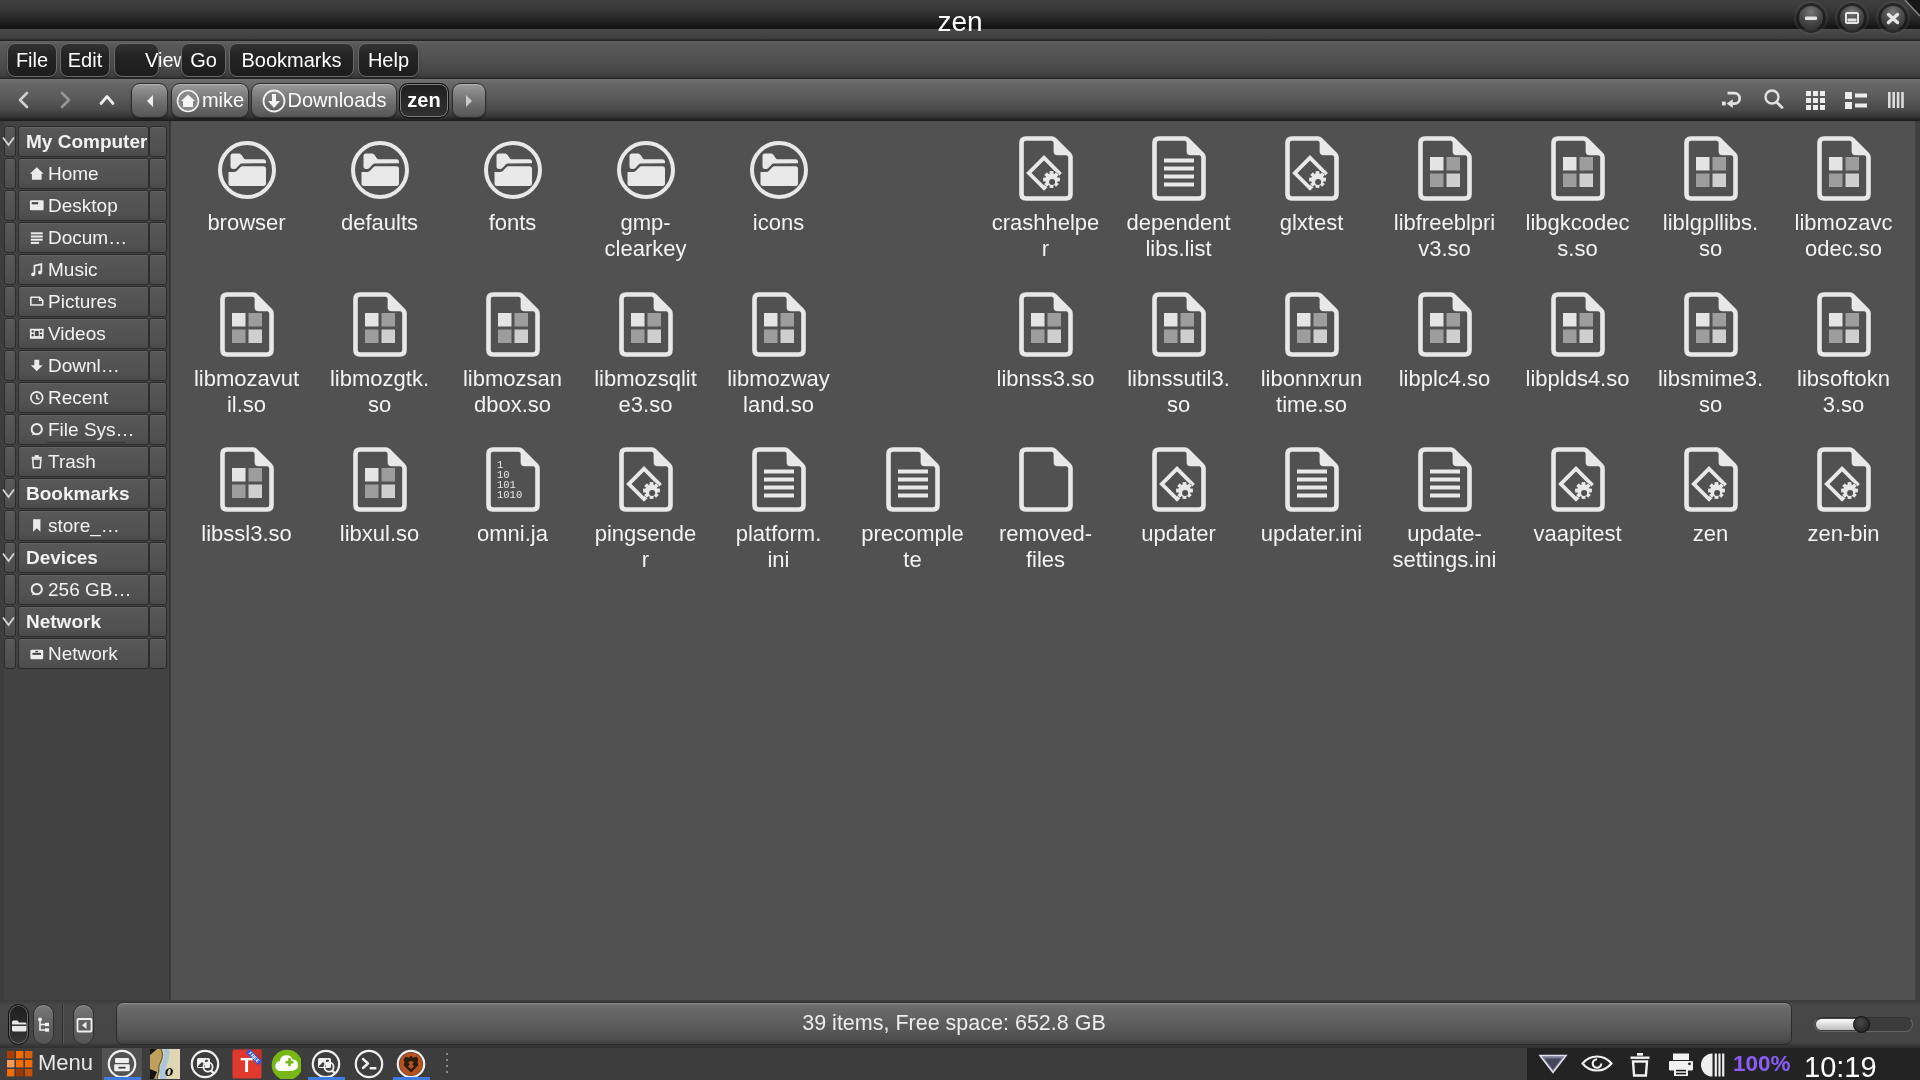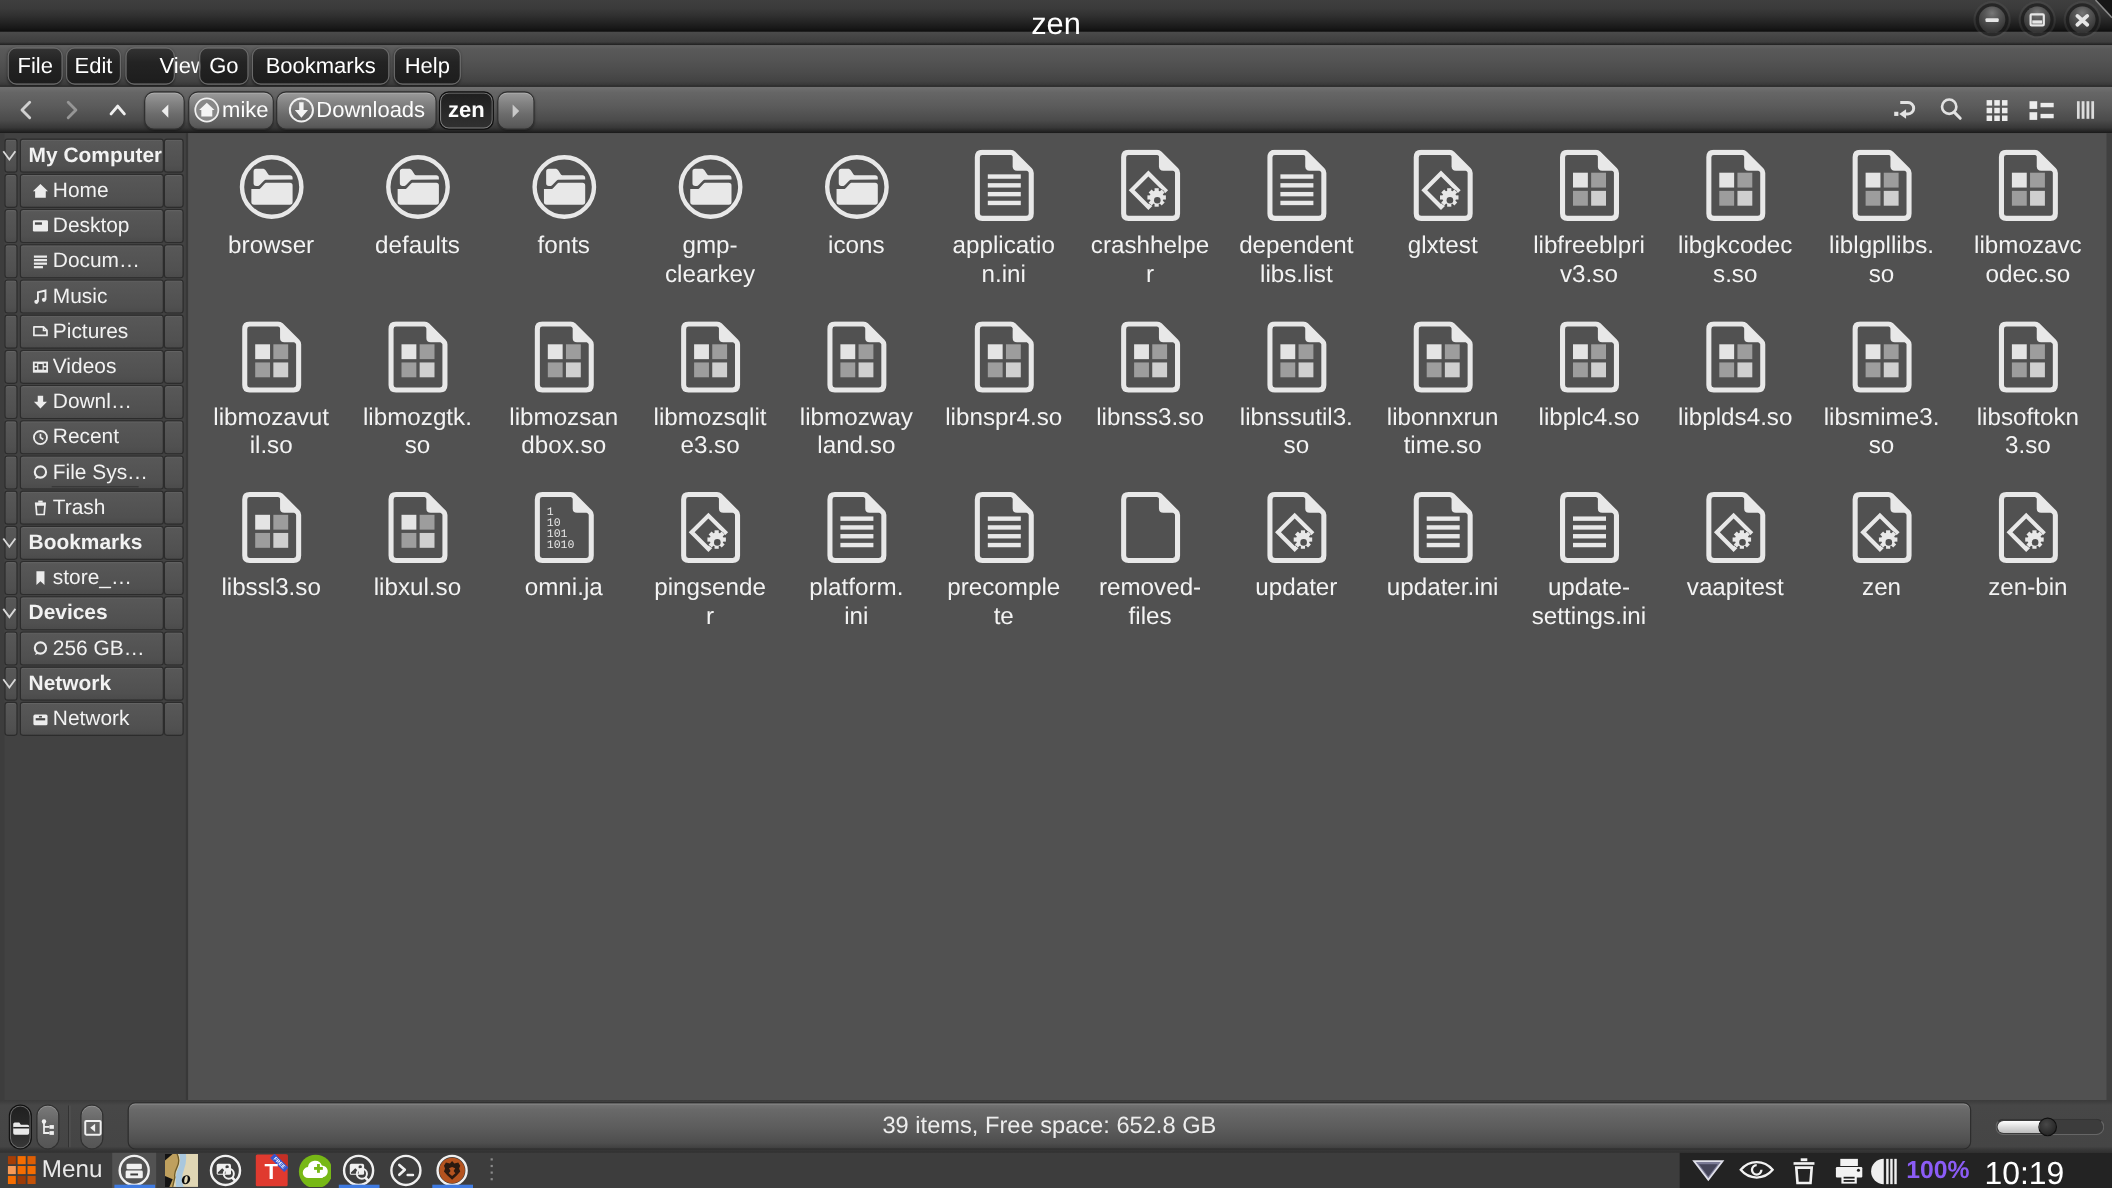--- a/index.html
+++ b/index.html
@@ -455,42 +455,36 @@
         <use href="#i-folder"></use>
       </svg>
       <div class="lb">gmp-<br>clearkey</div>
     </div>
 <div class="it" style="left:712px;top:136px">
       <svg class="big" width="60" height="64" viewBox="0 0 60 64" style="margin-top:2px">
         <use href="#i-folder"></use>
       </svg>
       <div class="lb">icons</div>
     </div>
-<div class="it" style="left:846px;top:136px">
+<div class="it" style="left:979px;top:136px">
+      <svg class="big" width="56" height="66" viewBox="0 0 56 66">
+        <use href="#i-exec"></use>
+      </svg>
+      <div class="lb">crashhelpe<br>r</div>
+    </div>
+<div class="it" style="left:1112px;top:136px">
       <svg class="big" width="56" height="66" viewBox="0 0 56 66">
         <use href="#i-text"></use>
       </svg>
-      <div class="lb">applicatio<br>n.ini</div>
-    </div>
-<div class="it" style="left:979px;top:136px">
+      <div class="lb">dependent<br>libs.list</div>
+    </div>
+<div class="it" style="left:1245px;top:136px">
       <svg class="big" width="56" height="66" viewBox="0 0 56 66">
         <use href="#i-exec"></use>
       </svg>
-      <div class="lb">crashhelpe<br>r</div>
-    </div>
-<div class="it" style="left:1112px;top:136px">
-      <svg class="big" width="56" height="66" viewBox="0 0 56 66">
-        <use href="#i-text"></use>
-      </svg>
-      <div class="lb">dependent<br>libs.list</div>
-    </div>
-<div class="it" style="left:1245px;top:136px">
-      <svg class="big" width="56" height="66" viewBox="0 0 56 66">
-        <use href="#i-exec"></use>
-      </svg>
       <div class="lb">glxtest</div>
     </div>
 <div class="it" style="left:1378px;top:136px">
       <svg class="big" width="56" height="66" viewBox="0 0 56 66">
         <use href="#i-lib"></use>
       </svg>
       <div class="lb">libfreeblpri<br>v3.so</div>
     </div>
 <div class="it" style="left:1511px;top:136px">
       <svg class="big" width="56" height="66" viewBox="0 0 56 66">
@@ -532,26 +526,20 @@
       <svg class="big" width="56" height="66" viewBox="0 0 56 66">
         <use href="#i-lib"></use>
       </svg>
       <div class="lb">libmozsqlit<br>e3.so</div>
     </div>
 <div class="it" style="left:712px;top:292px">
       <svg class="big" width="56" height="66" viewBox="0 0 56 66">
         <use href="#i-lib"></use>
       </svg>
       <div class="lb">libmozway<br>land.so</div>
-    </div>
-<div class="it" style="left:846px;top:292px">
-      <svg class="big" width="56" height="66" viewBox="0 0 56 66">
-        <use href="#i-lib"></use>
-      </svg>
-      <div class="lb">libnspr4.so</div>
     </div>
 <div class="it" style="left:979px;top:292px">
       <svg class="big" width="56" height="66" viewBox="0 0 56 66">
         <use href="#i-lib"></use>
       </svg>
       <div class="lb">libnss3.so</div>
     </div>
 <div class="it" style="left:1112px;top:292px">
       <svg class="big" width="56" height="66" viewBox="0 0 56 66">
         <use href="#i-lib"></use>

